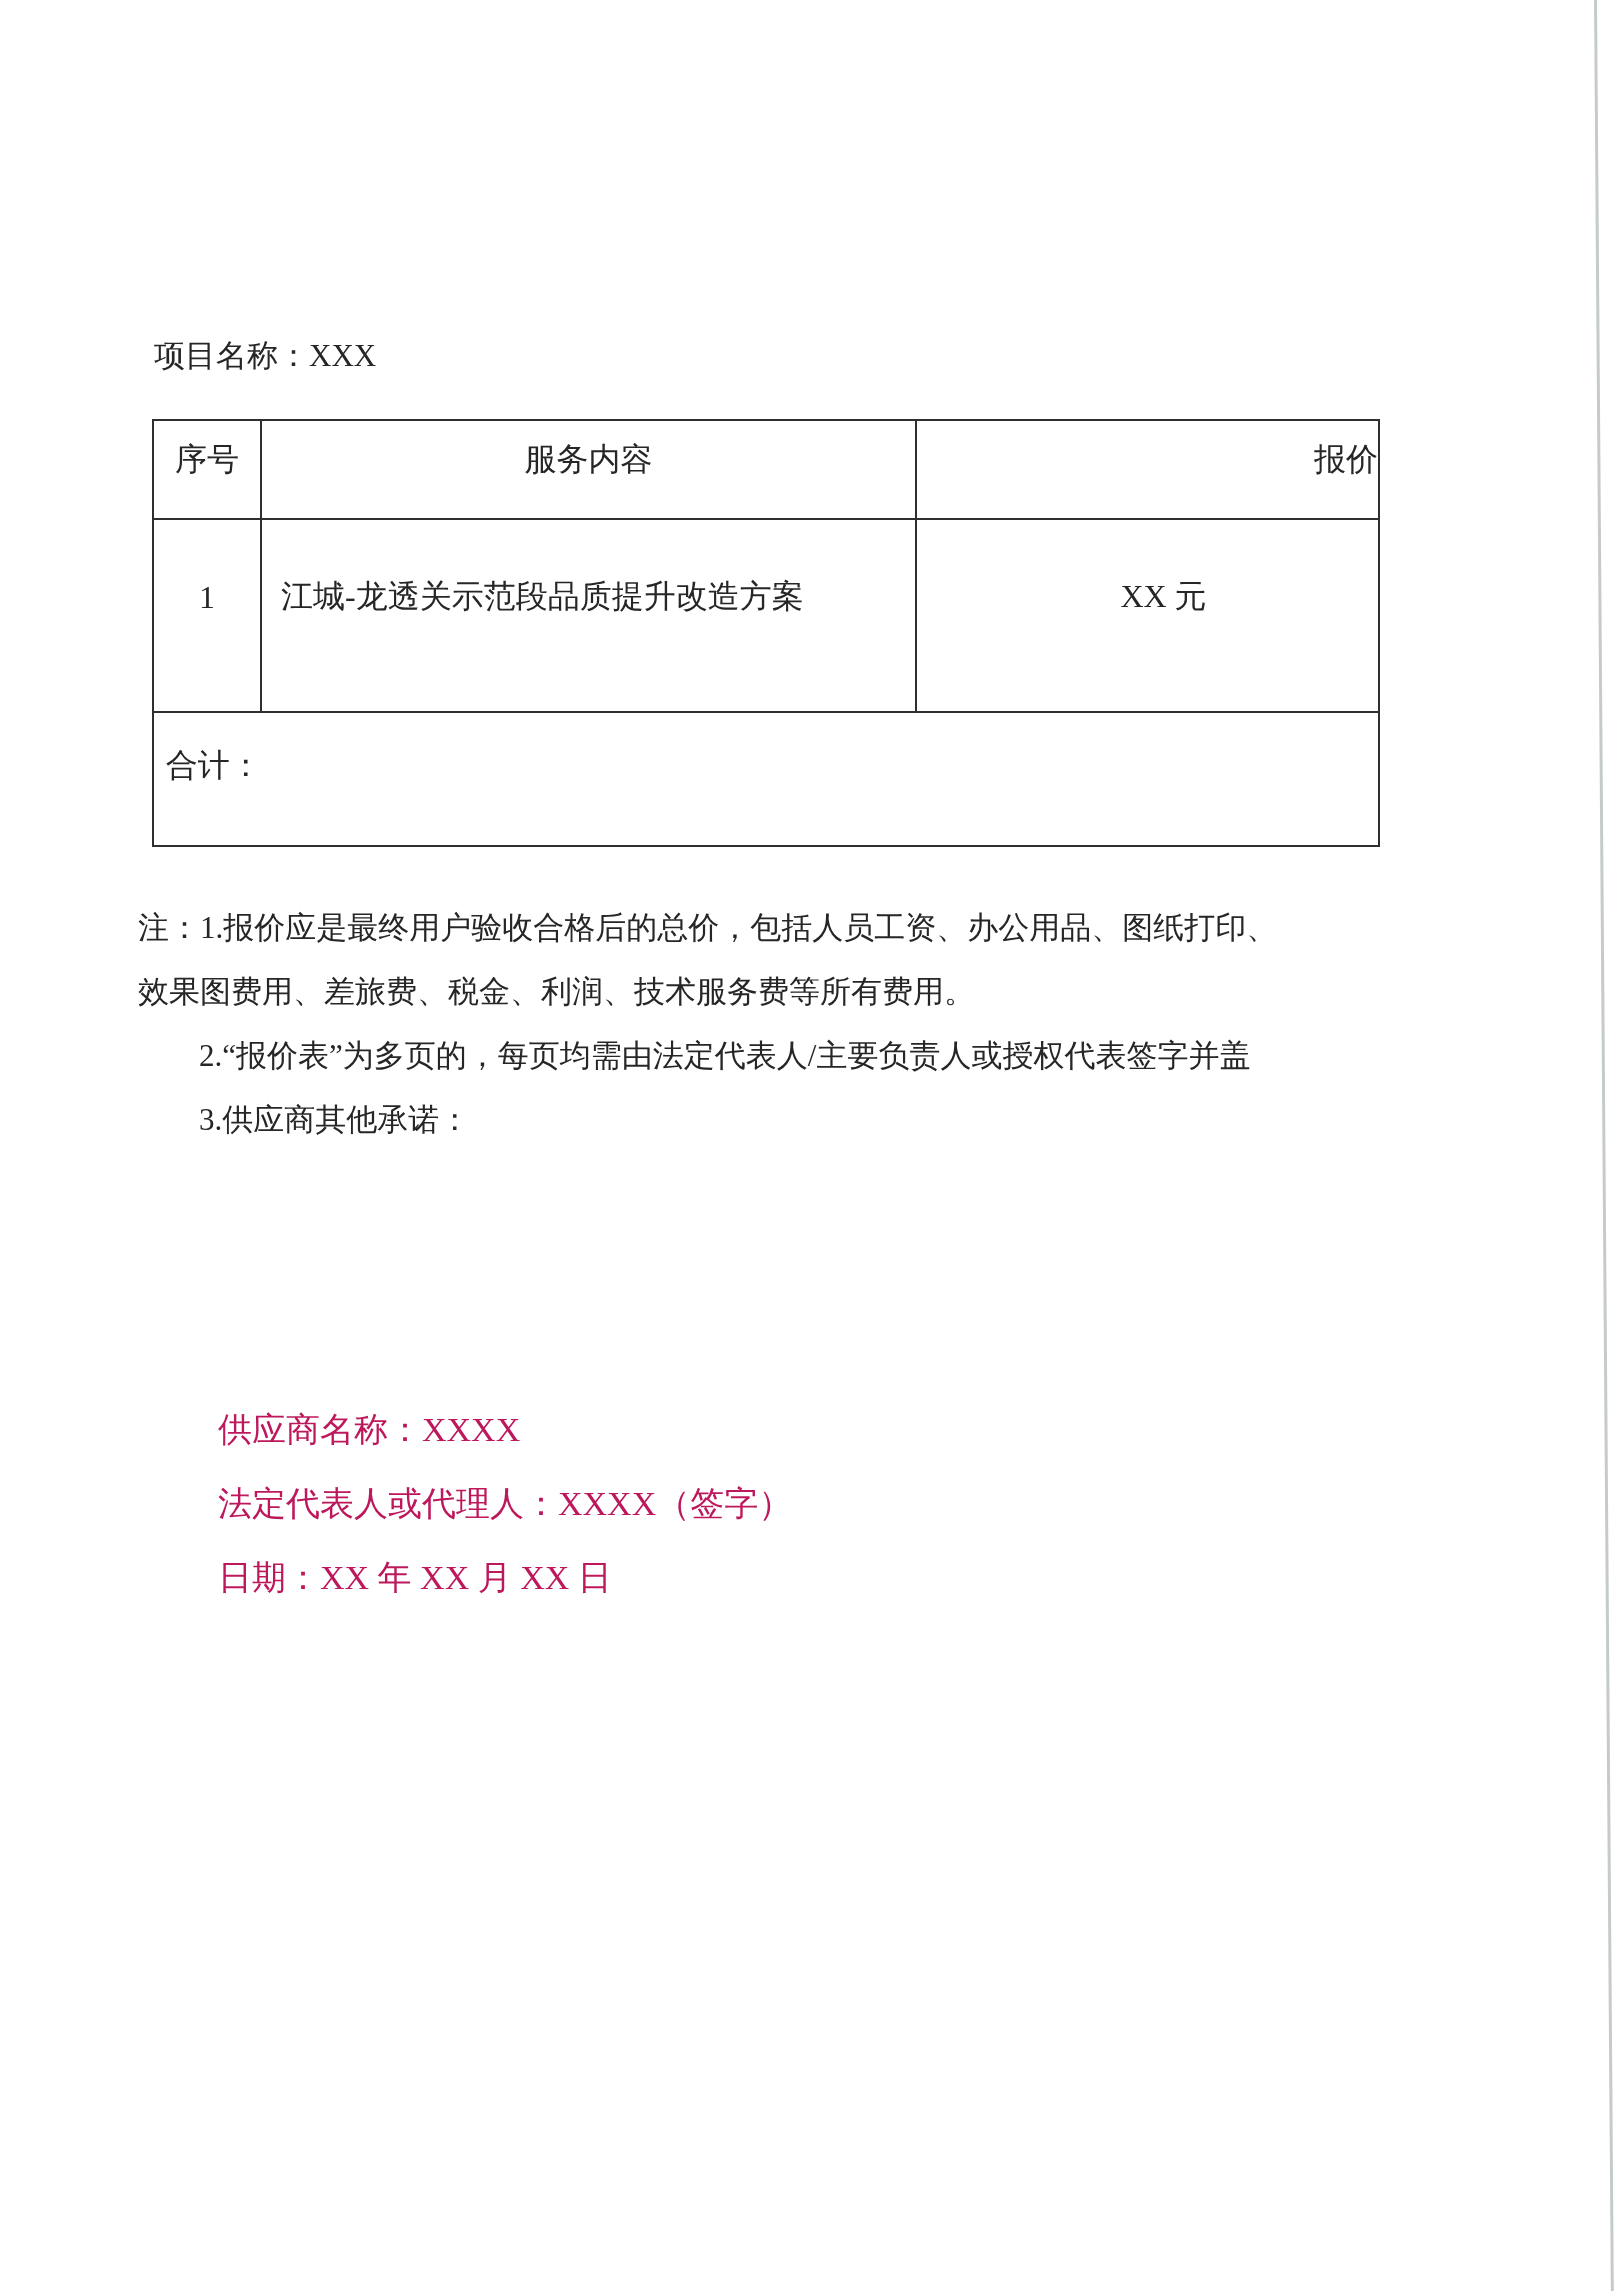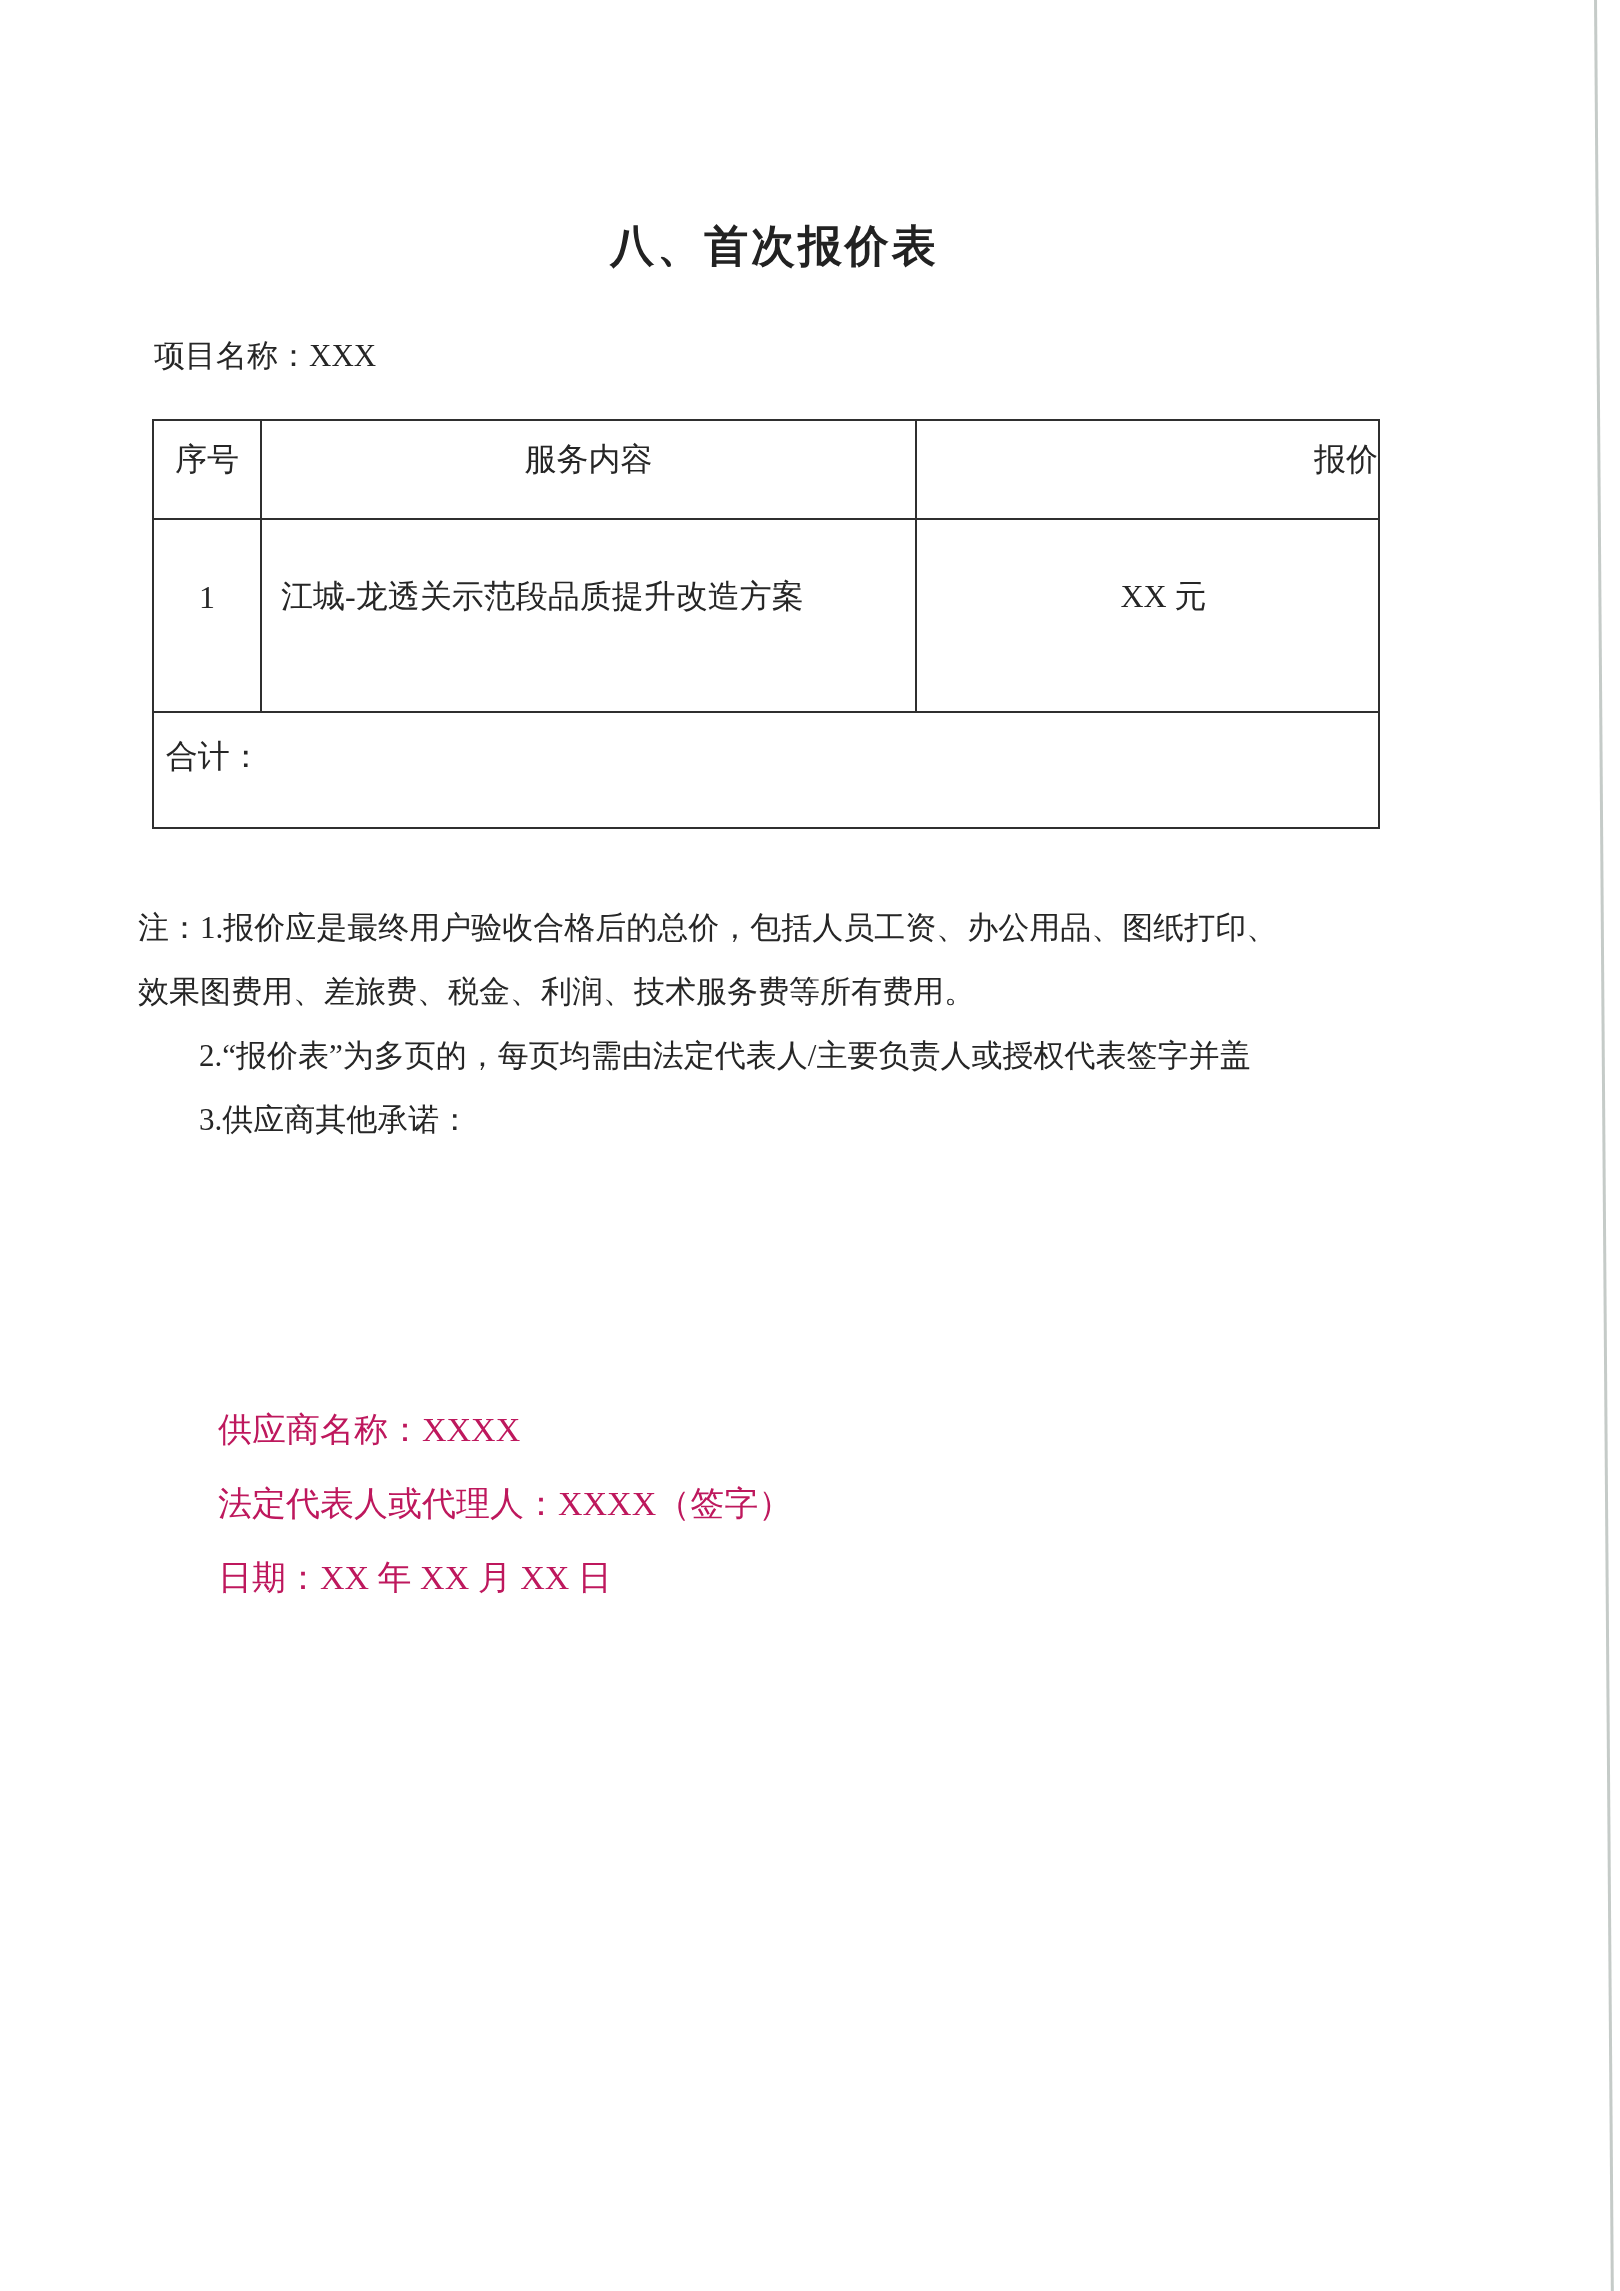--- a/index.html
+++ b/index.html
@@ -60,21 +60,21 @@
   table.quote-table col.c2 { width: 655px; }
   table.quote-table col.c3 { width: 463px; }
   table.quote-table td, table.quote-table th {
     border: 2px solid #2f2f2f;
     font-weight: normal;
     vertical-align: middle;
     background: #ffffff;
   }
   tr.head-row       { height: 99px; }
   tr.data-row       { height: 193px; }
-  tr.total-row      { height: 116px; }
+  tr.total-row      { height: 134px; }
   tr.head-row th    { padding-bottom: 19.6px; }
   tr.data-row td    { padding-bottom: 37px; }
   .cell-center      { text-align: center; }
   .cell-left-16     { text-align: right; padding-left: 15.7px; }
   .cell-left-13     { text-align: left; padding-left: 19px; }
   .cell-left-28     { text-align: center; padding-left: 32px; }
   tr.total-row td   { text-align: left; padding-left: 11.8px; padding-bottom: 25.5px; }
   .notes {
     position: absolute;
     left: 138px;
@@ -96,21 +96,20 @@
   }
   .sig-line { white-space: nowrap; }
 </style>
 </head>
 <body>
 
 <div class="page">
 
   <div class="scan-line"></div>
 
-  <div class="doc-title">八、首次报价表</div>
 
   <div class="project-name">项目名称：XXX</div>
 
   <table class="quote-table">
     <colgroup>
         <col class="c1">
         <col class="c2">
         <col class="c3">
       </colgroup>
     <tbody>

